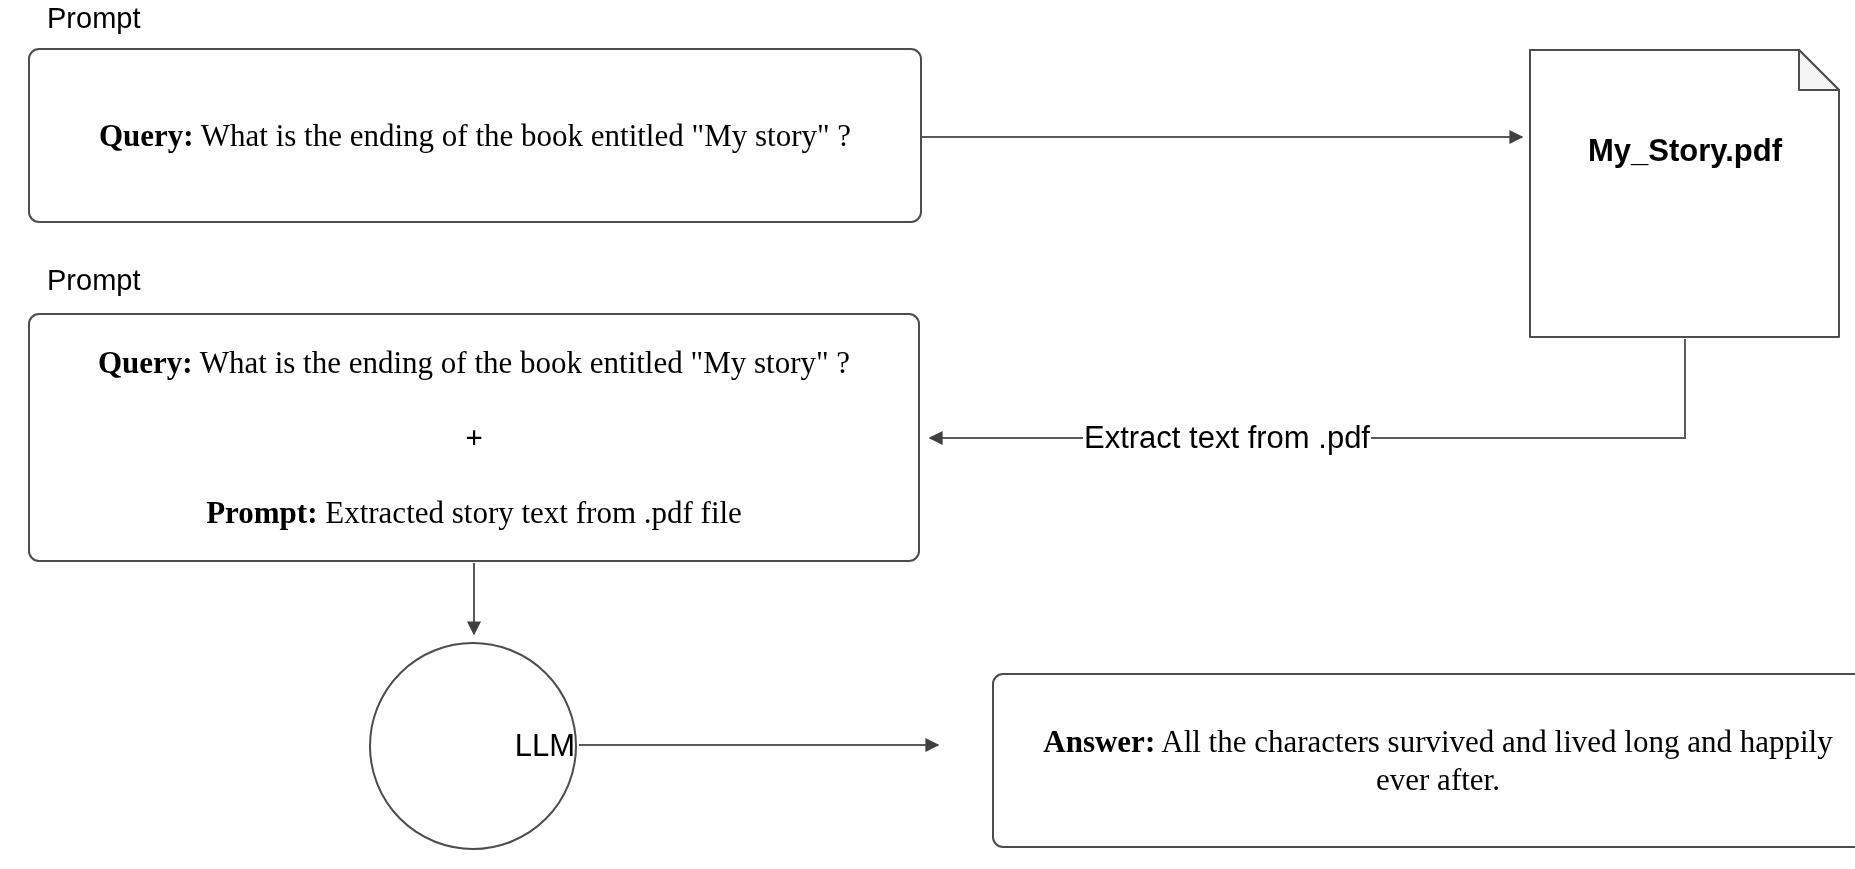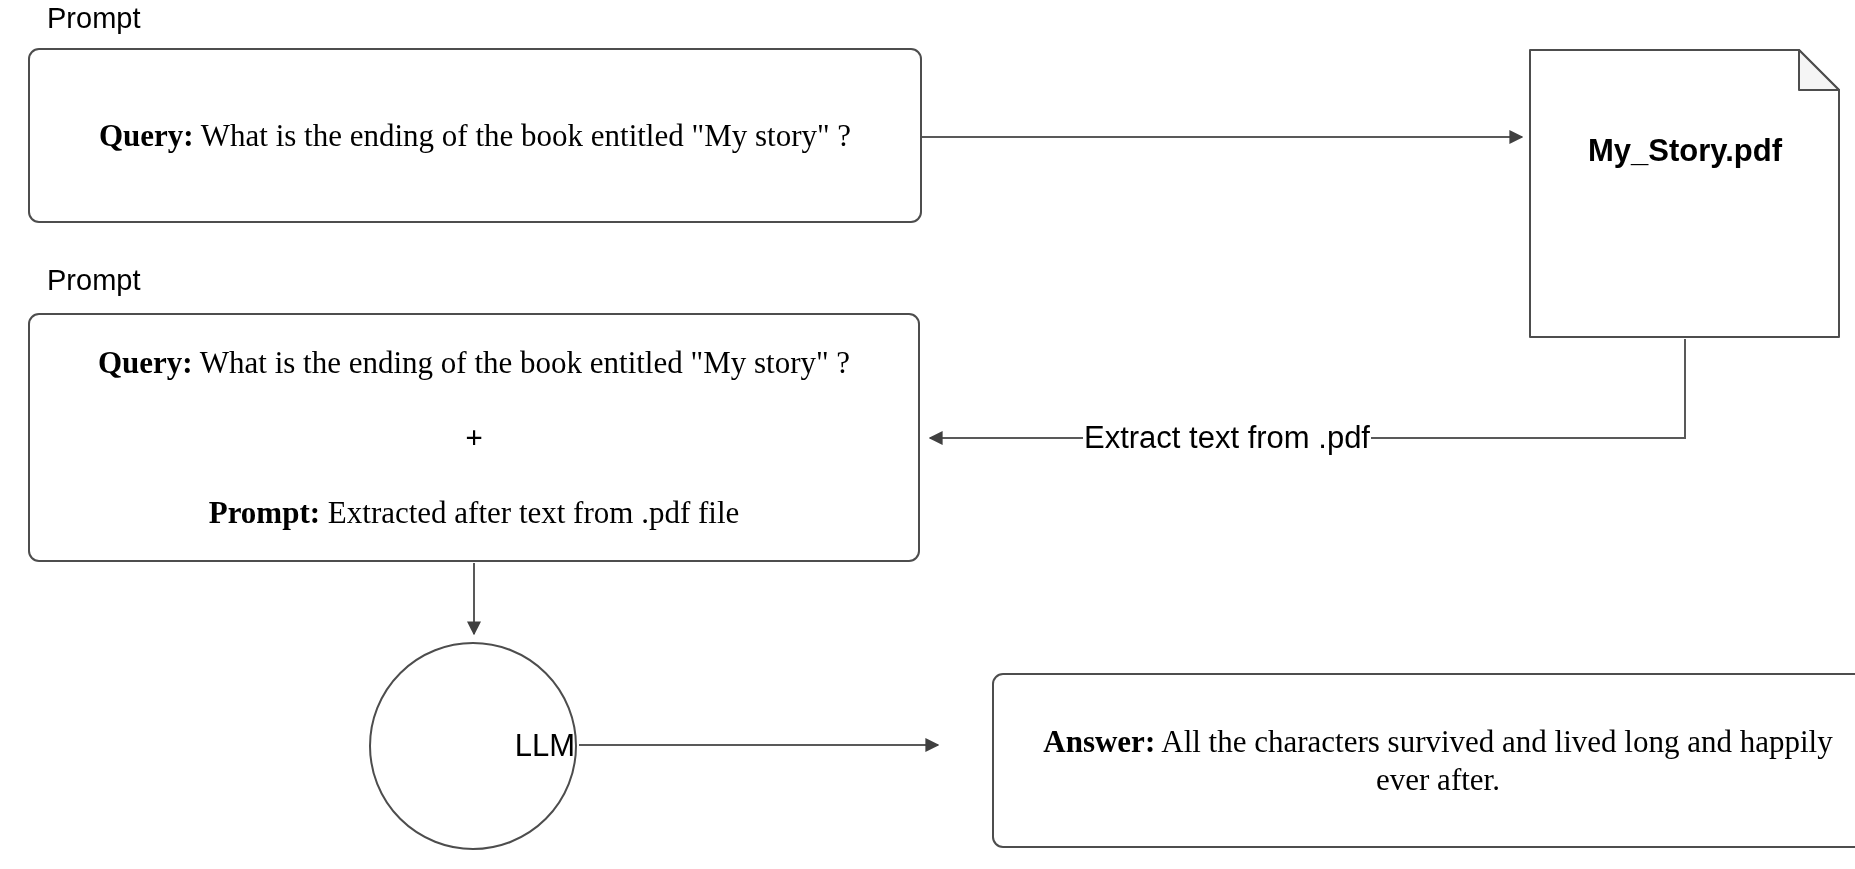--- a/index.html
+++ b/index.html
@@ -118,21 +118,21 @@
     <path d="M 2 2 L 271 2 L 311 42 L 311 289 L 2 289 Z" fill="#ffffff" stroke="#4d4d4d" stroke-width="2" stroke-linejoin="round"></path>
     <path d="M 271 2 L 271 42 L 311 42 Z" fill="#f5f5f5" stroke="#4d4d4d" stroke-width="2" stroke-linejoin="round"></path>
   </svg>
   <div class="doc-label">My_Story.pdf</div>
 
   <div class="shape-label" style="left:47px; top:264px;">Prompt</div>
 
   <div class="node rounded box2">
     <div class="text-line"><span class="bold">Query:</span><span> What is the ending of the book entitled "My story" ?</span></div>
     <div class="text-line plus-line">+</div>
-    <div class="text-line"><span class="bold">Prompt:</span><span> Extracted after text from .pdf file</span></div>
+    <div class="text-line"><span class="bold">Prompt:</span><span> Extracted story text from .pdf file</span></div>
   </div>
 
   <div class="edge-label">Extract text from .pdf</div>
 
   <div class="node llm-circle">
     <span>LLM</span>
   </div>
 
   <div class="node rounded answer-box">
     <div class="answer-inner"><span class="bold">Answer:</span><span> All the characters survived and lived long and happily ever after.</span></div>

